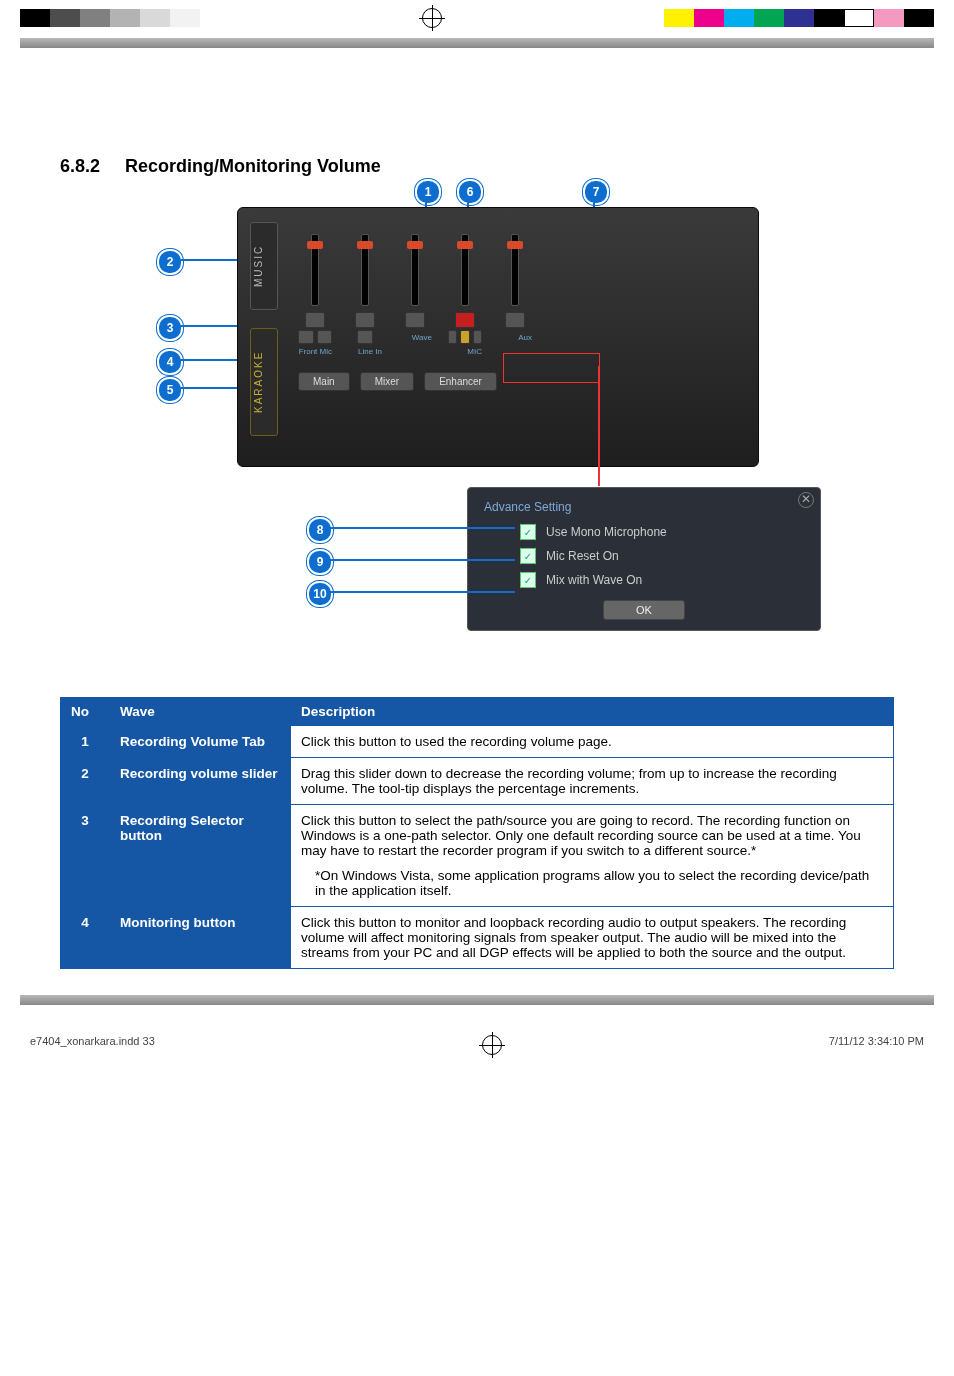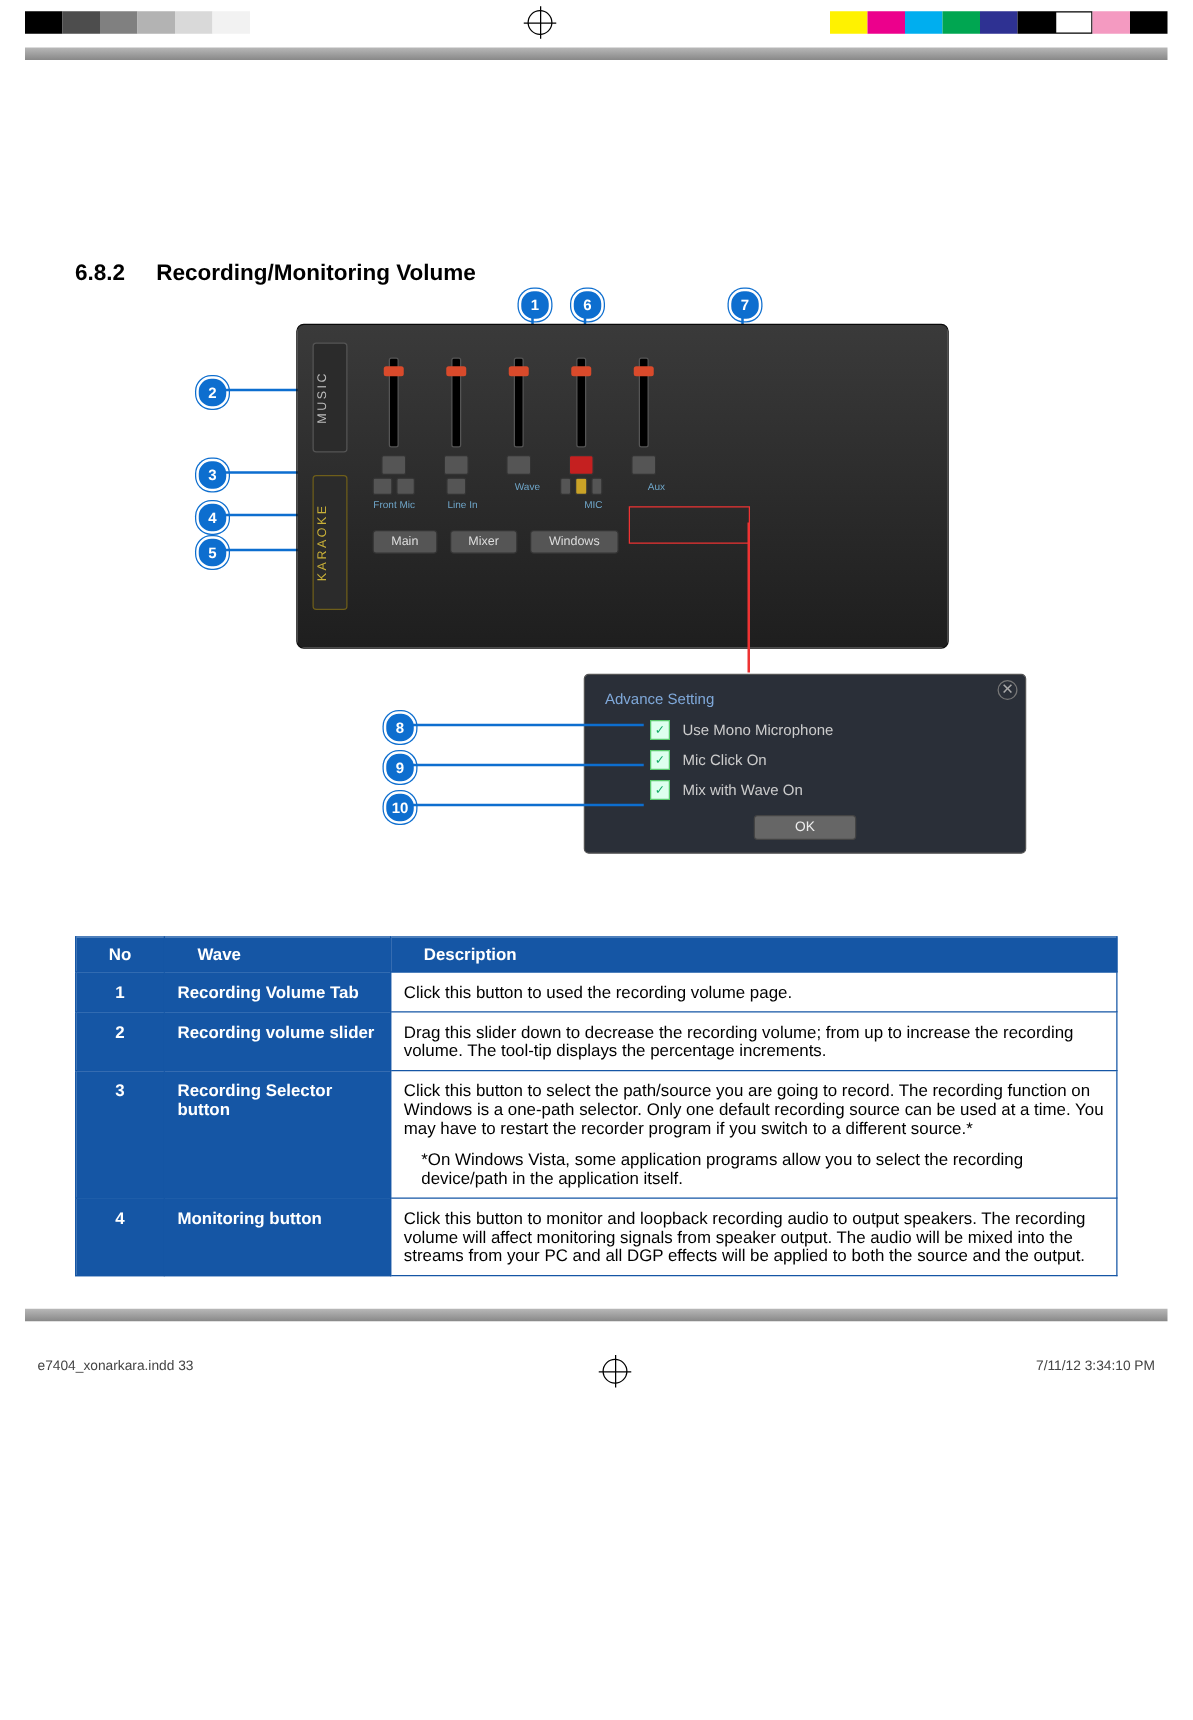--- a/index.html
+++ b/index.html
@@ -5,21 +5,21 @@
   body { margin:0; padding:0; font-family: Arial, Helvetica, sans-serif; background:#fff; width:954px; }
   .page { padding: 40px 60px 20px 60px; box-sizing:border-box; position:relative; }
   .color-bars { display:flex; gap:0; height:18px; }
   .color-bars .sw { width:30px; height:18px; }
   .reg-mark { width:18px; height:18px; border:1px solid #000; border-radius:50%; position:relative; display:inline-block; }
   .reg-mark::before { content:""; position:absolute; left:50%; top:-4px; bottom:-4px; border-left:1px solid #000; }
   .reg-mark::after { content:""; position:absolute; top:50%; left:-4px; right:-4px; border-top:1px solid #000; }
   .top-bar { display:flex; justify-content:space-between; align-items:center; padding:8px 20px; }
   .grey-rule { height:10px; background:linear-gradient(#b8b8b8,#888); margin:2px 20px 0 20px; }
 
-  h2.section { font-weight:bold; font-size:18px; margin:120px 0 30px 0; }
+  h2.section { font-weight:bold; font-size:18px; margin:68px 0 30px 0; }
   h2.section .no { display:inline-block; width:60px; }
 
   
   .figure { position:relative; width:640px; margin:0 auto 30px auto; }
   .panel { background:linear-gradient(#3a3a3a,#1e1e1e); border:1px solid #0a0a0a; border-radius:6px; padding:14px 20px 14px 60px; position:relative; height:230px; width:440px; margin-left:80px; }
   .side-tab { position:absolute; left:12px; width:22px; text-align:center; font-size:10px; color:#ccc; writing-mode:vertical-rl; transform:rotate(180deg); padding:8px 2px; background:#2b2b2b; border:1px solid #555; border-radius:3px; letter-spacing:2px; }
   .side-tab.music { top:14px; height:70px; color:#bbb; }
   .side-tab.karaoke { top:120px; height:90px; color:#c9b038; border-color:#6e5e1a; }
   .tabs-row { display:flex; gap:8px; align-items:center; }
   .pill { font-size:10px; padding:3px 14px; border-radius:3px; background:#555; color:#ddd; border:1px solid #333; }
@@ -43,21 +43,21 @@
   .popup .ok { display:block; margin:12px auto 0 auto; width:80px; text-align:center; font-size:11px; padding:3px 0; background:#666; color:#eee; border:1px solid #444; border-radius:3px;}
 
   .callout { position:absolute; width:22px; height:22px; background:#0d6ecf; border:2px solid #fff; border-radius:12px; color:#fff; font-weight:bold; font-size:12px; display:flex; align-items:center; justify-content:center; box-shadow:0 0 0 1px #0d6ecf;}
   .line { position:absolute; background:#0d6ecf; }
   .line.h { height:2px; }
   .line.v { width:2px; }
 
   .redbox { position:absolute; border:1px solid #e33; }
 
   table.desc { border-collapse:collapse; width:100%; margin-top:20px; font-size:13.5px;}
-  table.desc th { background:#1556a5; color:#fff; text-align:left; font-weight:bold; padding:6px 26px; border:1px solid #1556a5;}
+  table.desc th { background:#1556a5; color:#fff; text-align:left; font-weight:bold; padding:6px 10px; border:1px solid #1556a5;}
   table.desc td { padding:8px 10px; border:1px solid #1556a5; vertical-align:top;}
   table.desc td.num { background:#1556a5; color:#fff; text-align:center; font-weight:bold; width:28px;}
   table.desc td.item { background:#1556a5; color:#fff; font-weight:bold; width:160px;}
   table.desc td.desc .note { display:block; margin-top:10px; padding-left:14px;}
 
   .footer { margin-top:60px; border-top:1px solid #bbb; padding-top:10px; display:flex; justify-content:space-between; font-size:13px; color:#333;}
   .slug { display:flex; justify-content:space-between; font-size:11px; color:#444; padding:30px 30px 10px 30px;}
   .grey-rule.bottom { margin-top:6px;}
 </style>
 </head>
@@ -168,34 +168,34 @@
           <div class="ch-label">Aux</div>
         </div>
       </div>
 
       <div class="redbox" style="left:265px; top:145px; width:95px; height:28px;"></div>
       <div class="line v" style="left:360px; top:158px; height:120px; background:#e33;"></div>
 
       <div class="bottom-tabs">
         <span class="pill">Main</span>
         <span class="pill">Mixer</span>
-        <span class="pill">Windows</span>
+        <span class="pill">Enhancer</span>
       </div>
     </div>
 
     <div class="popup">
       <span class="close">✕</span>
       <div class="title">Advance Setting</div>
       <div class="row">
         <span class="cb">✓</span>
         <span>Use Mono Microphone</span>
       </div>
       <div class="row">
         <span class="cb">✓</span>
-        <span>Mic Click On</span>
+        <span>Mic Reset On</span>
       </div>
       <div class="row">
         <span class="cb">✓</span>
         <span>Mix with Wave On</span>
       </div>
       <span class="ok">OK</span>
     </div>
 
     <div class="callout" style="left:150px; top:310px;">8</div>
     <div class="line h" style="left:172px; top:320px; width:186px;"></div>

